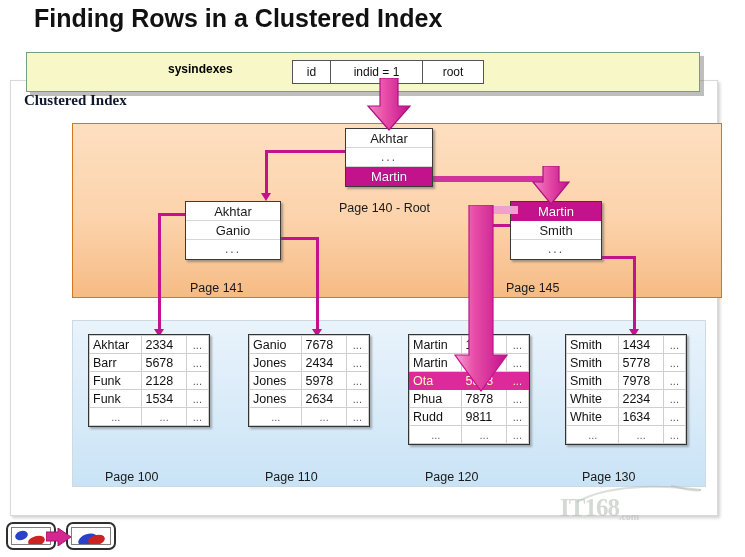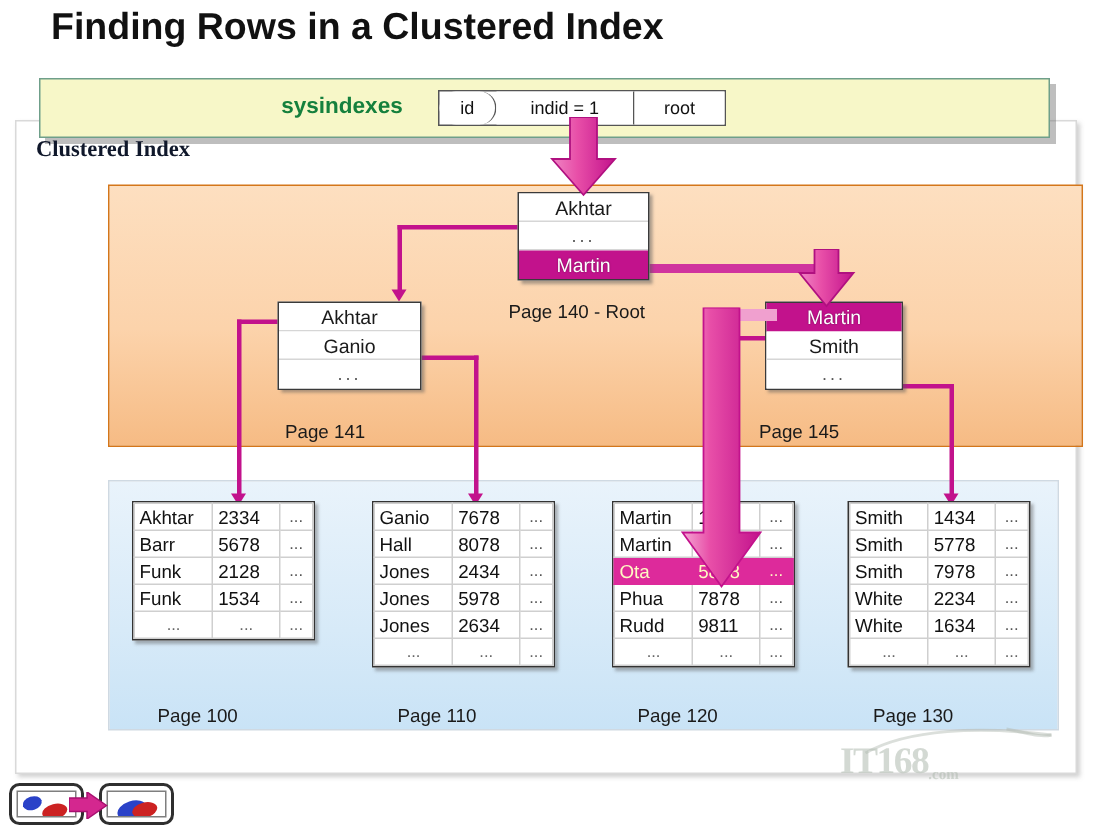--- a/index.html
+++ b/index.html
@@ -24,33 +24,33 @@
   }
 
   
   #sysindexes-banner{
     position:absolute;left:26px;top:52px;width:672px;height:38px;
     background:#f7f7c8;border:1px solid #6f9f8a;
     box-shadow:4px 4px 0 rgba(110,110,110,.45);
   }
   #sysindexes-label{
     position:absolute;left:168px;top:62px;width:120px;height:20px;
-    font-size:15px;font-weight:bold;color:#15803d;text-align:center;white-space:nowrap;
+    font-size:12px;font-weight:bold;color:#000000;text-align:left;white-space:nowrap;
   }
   #sysindexes-row{
     position:absolute;left:292px;top:60px;height:22px;
     display:flex;border:1px solid #555;background:#ffffff;
   }
   #sysindexes-row .cell{
     border-right:1px solid #555;font-size:12px;color:#111;
     display:flex;align-items:center;justify-content:center;
     background:#ffffff;padding:0 6px;box-sizing:border-box;
   }
   #sysindexes-row .cell:last-child{border-right:none;}
-  .cell-id{width:38px;border-radius:11px;}
+  .cell-id{width:38px;}
   .cell-indid{width:92px;}
   .cell-root{width:60px;}
 
   
   #clustered-label{
     position:absolute;left:24px;top:92px;width:220px;height:20px;
     font-size:15px;font-weight:bold;color:#0f172a;white-space:nowrap;font-family:Liberation Serif, serif;
   }
 
   
@@ -259,25 +259,20 @@
     </table>
 </div>
 <div class="page-caption" id="cap-100">Page 100</div>
 
 <div class="data-page" id="dp-110">
   <table>
     <tbody>
         <tr>
           <td class="c0">Ganio</td>
           <td class="c1">7678</td>
-          <td class="c2">...</td>
-        </tr>
-    <tr>
-          <td class="c0">Hall</td>
-          <td class="c1">8078</td>
           <td class="c2">...</td>
         </tr>
     <tr>
           <td class="c0">Jones</td>
           <td class="c1">2434</td>
           <td class="c2">...</td>
         </tr>
     <tr>
           <td class="c0">Jones</td>
           <td class="c1">5978</td>

